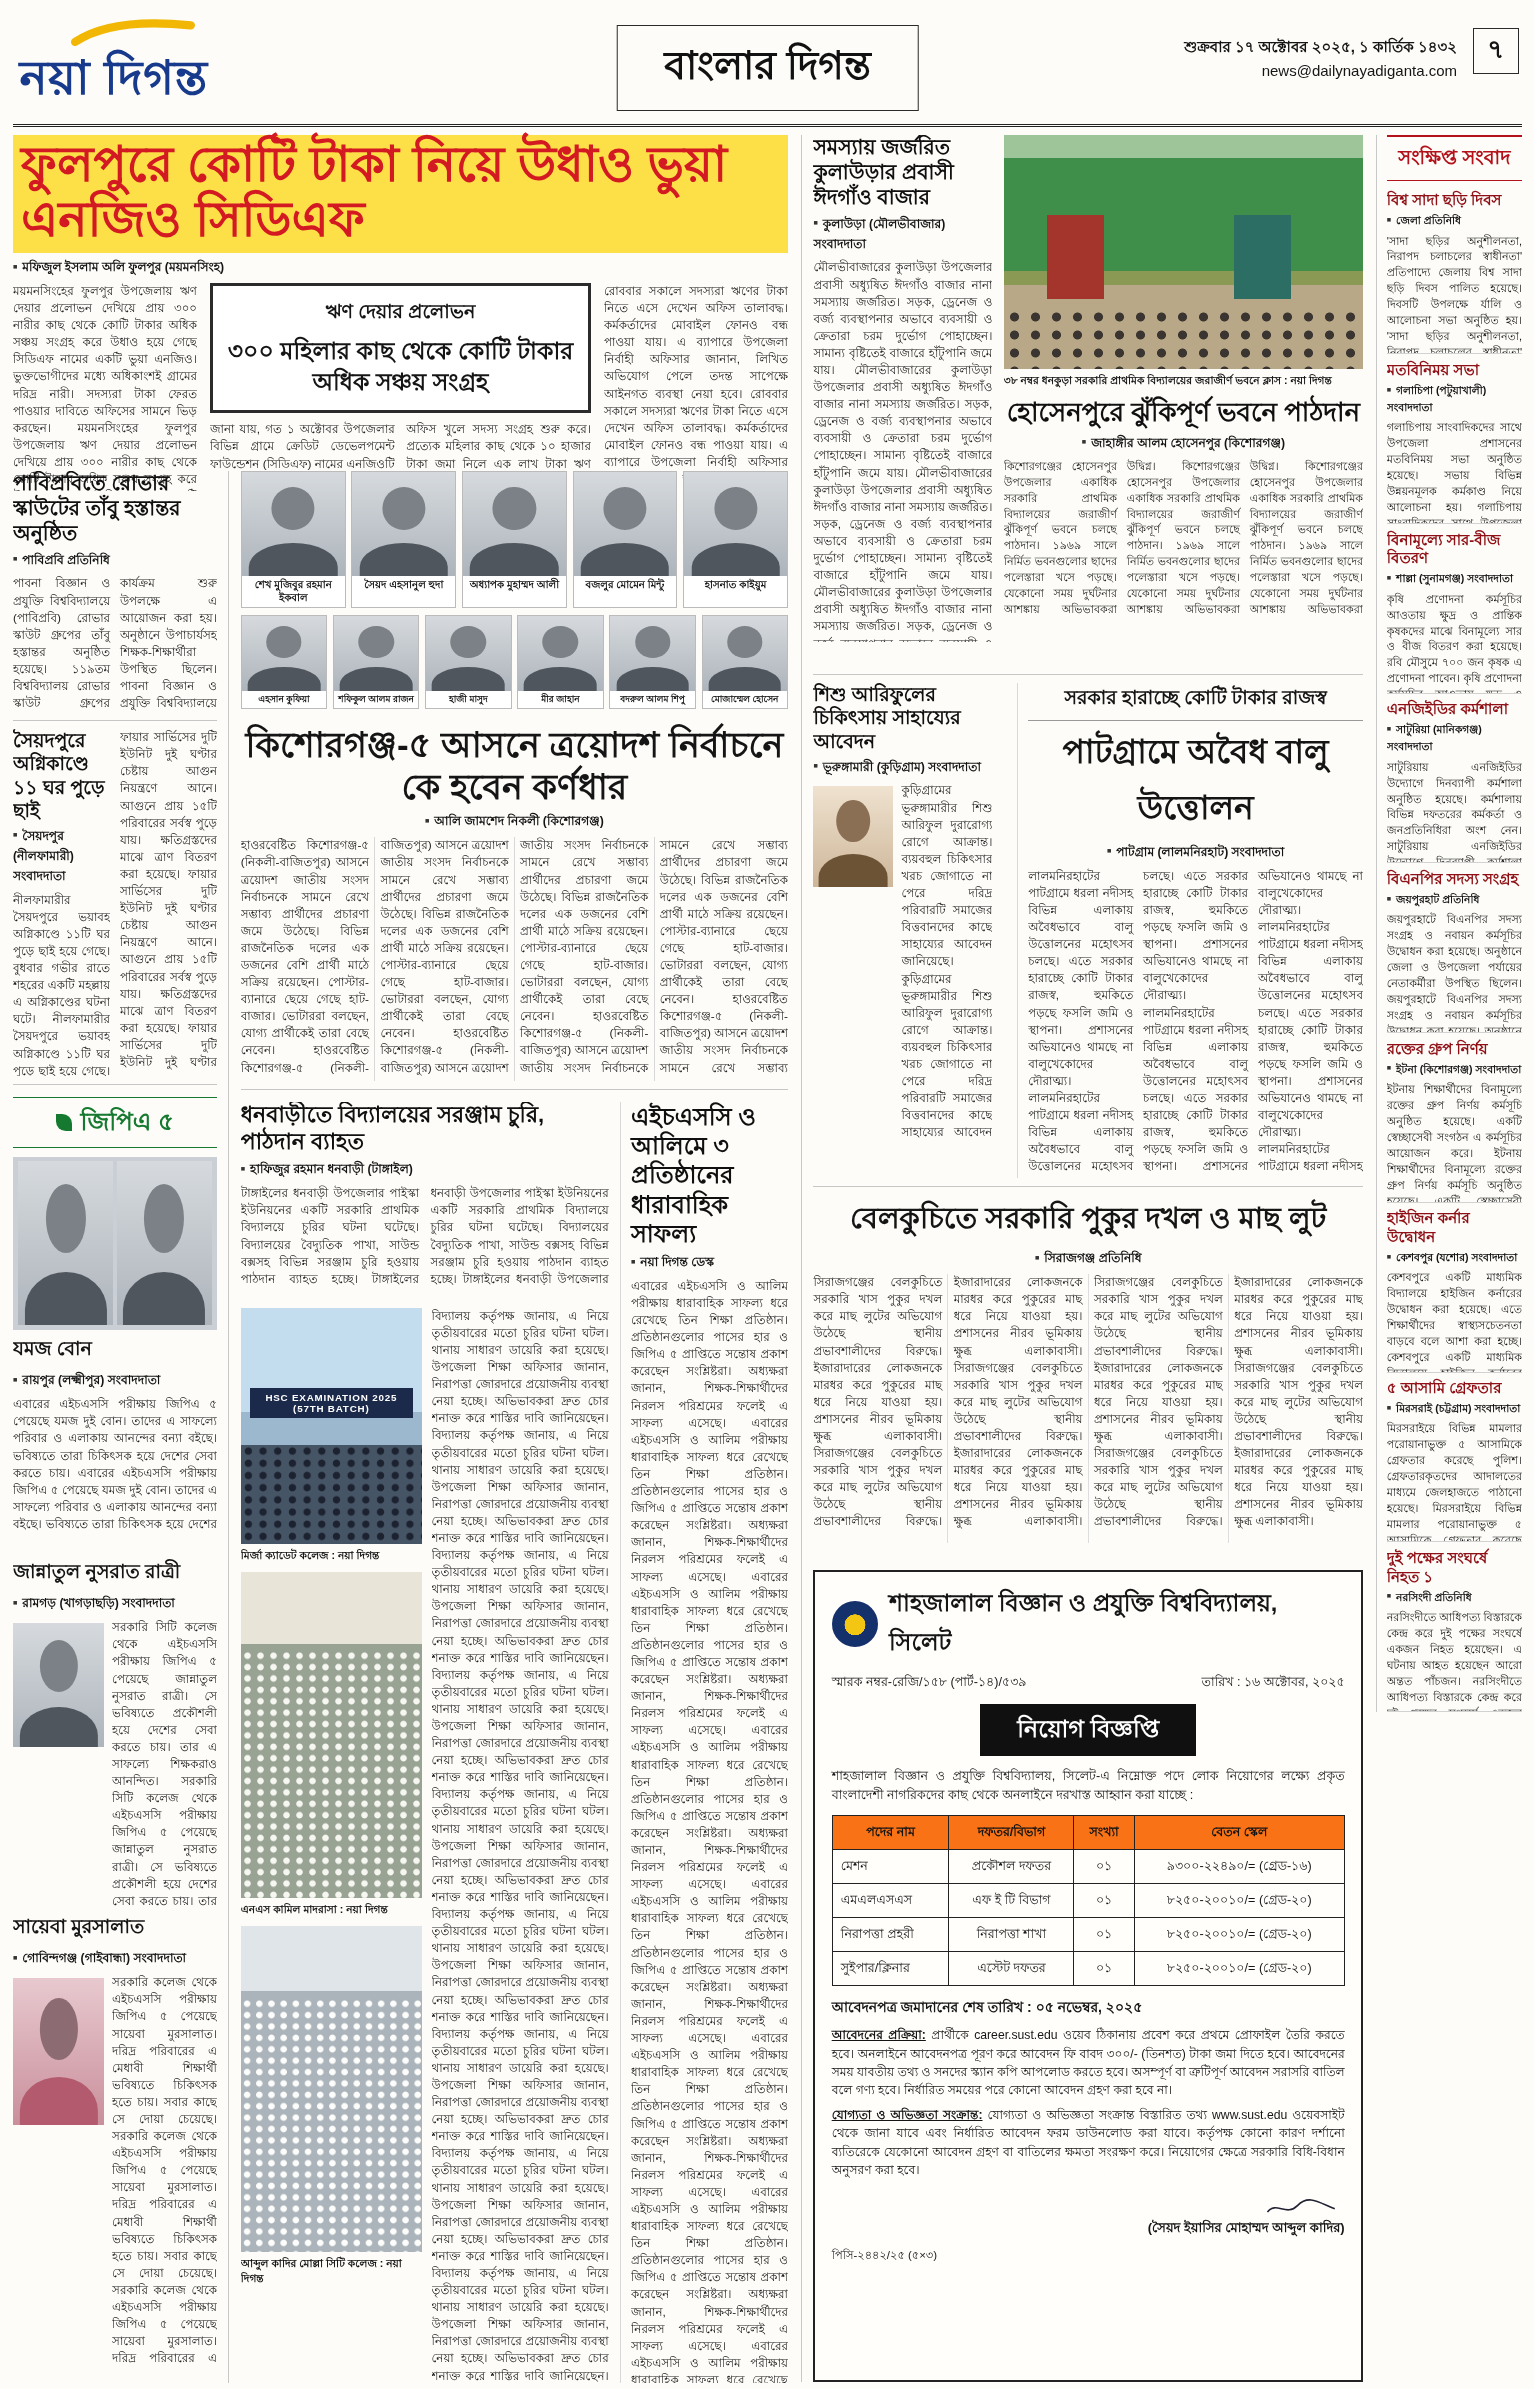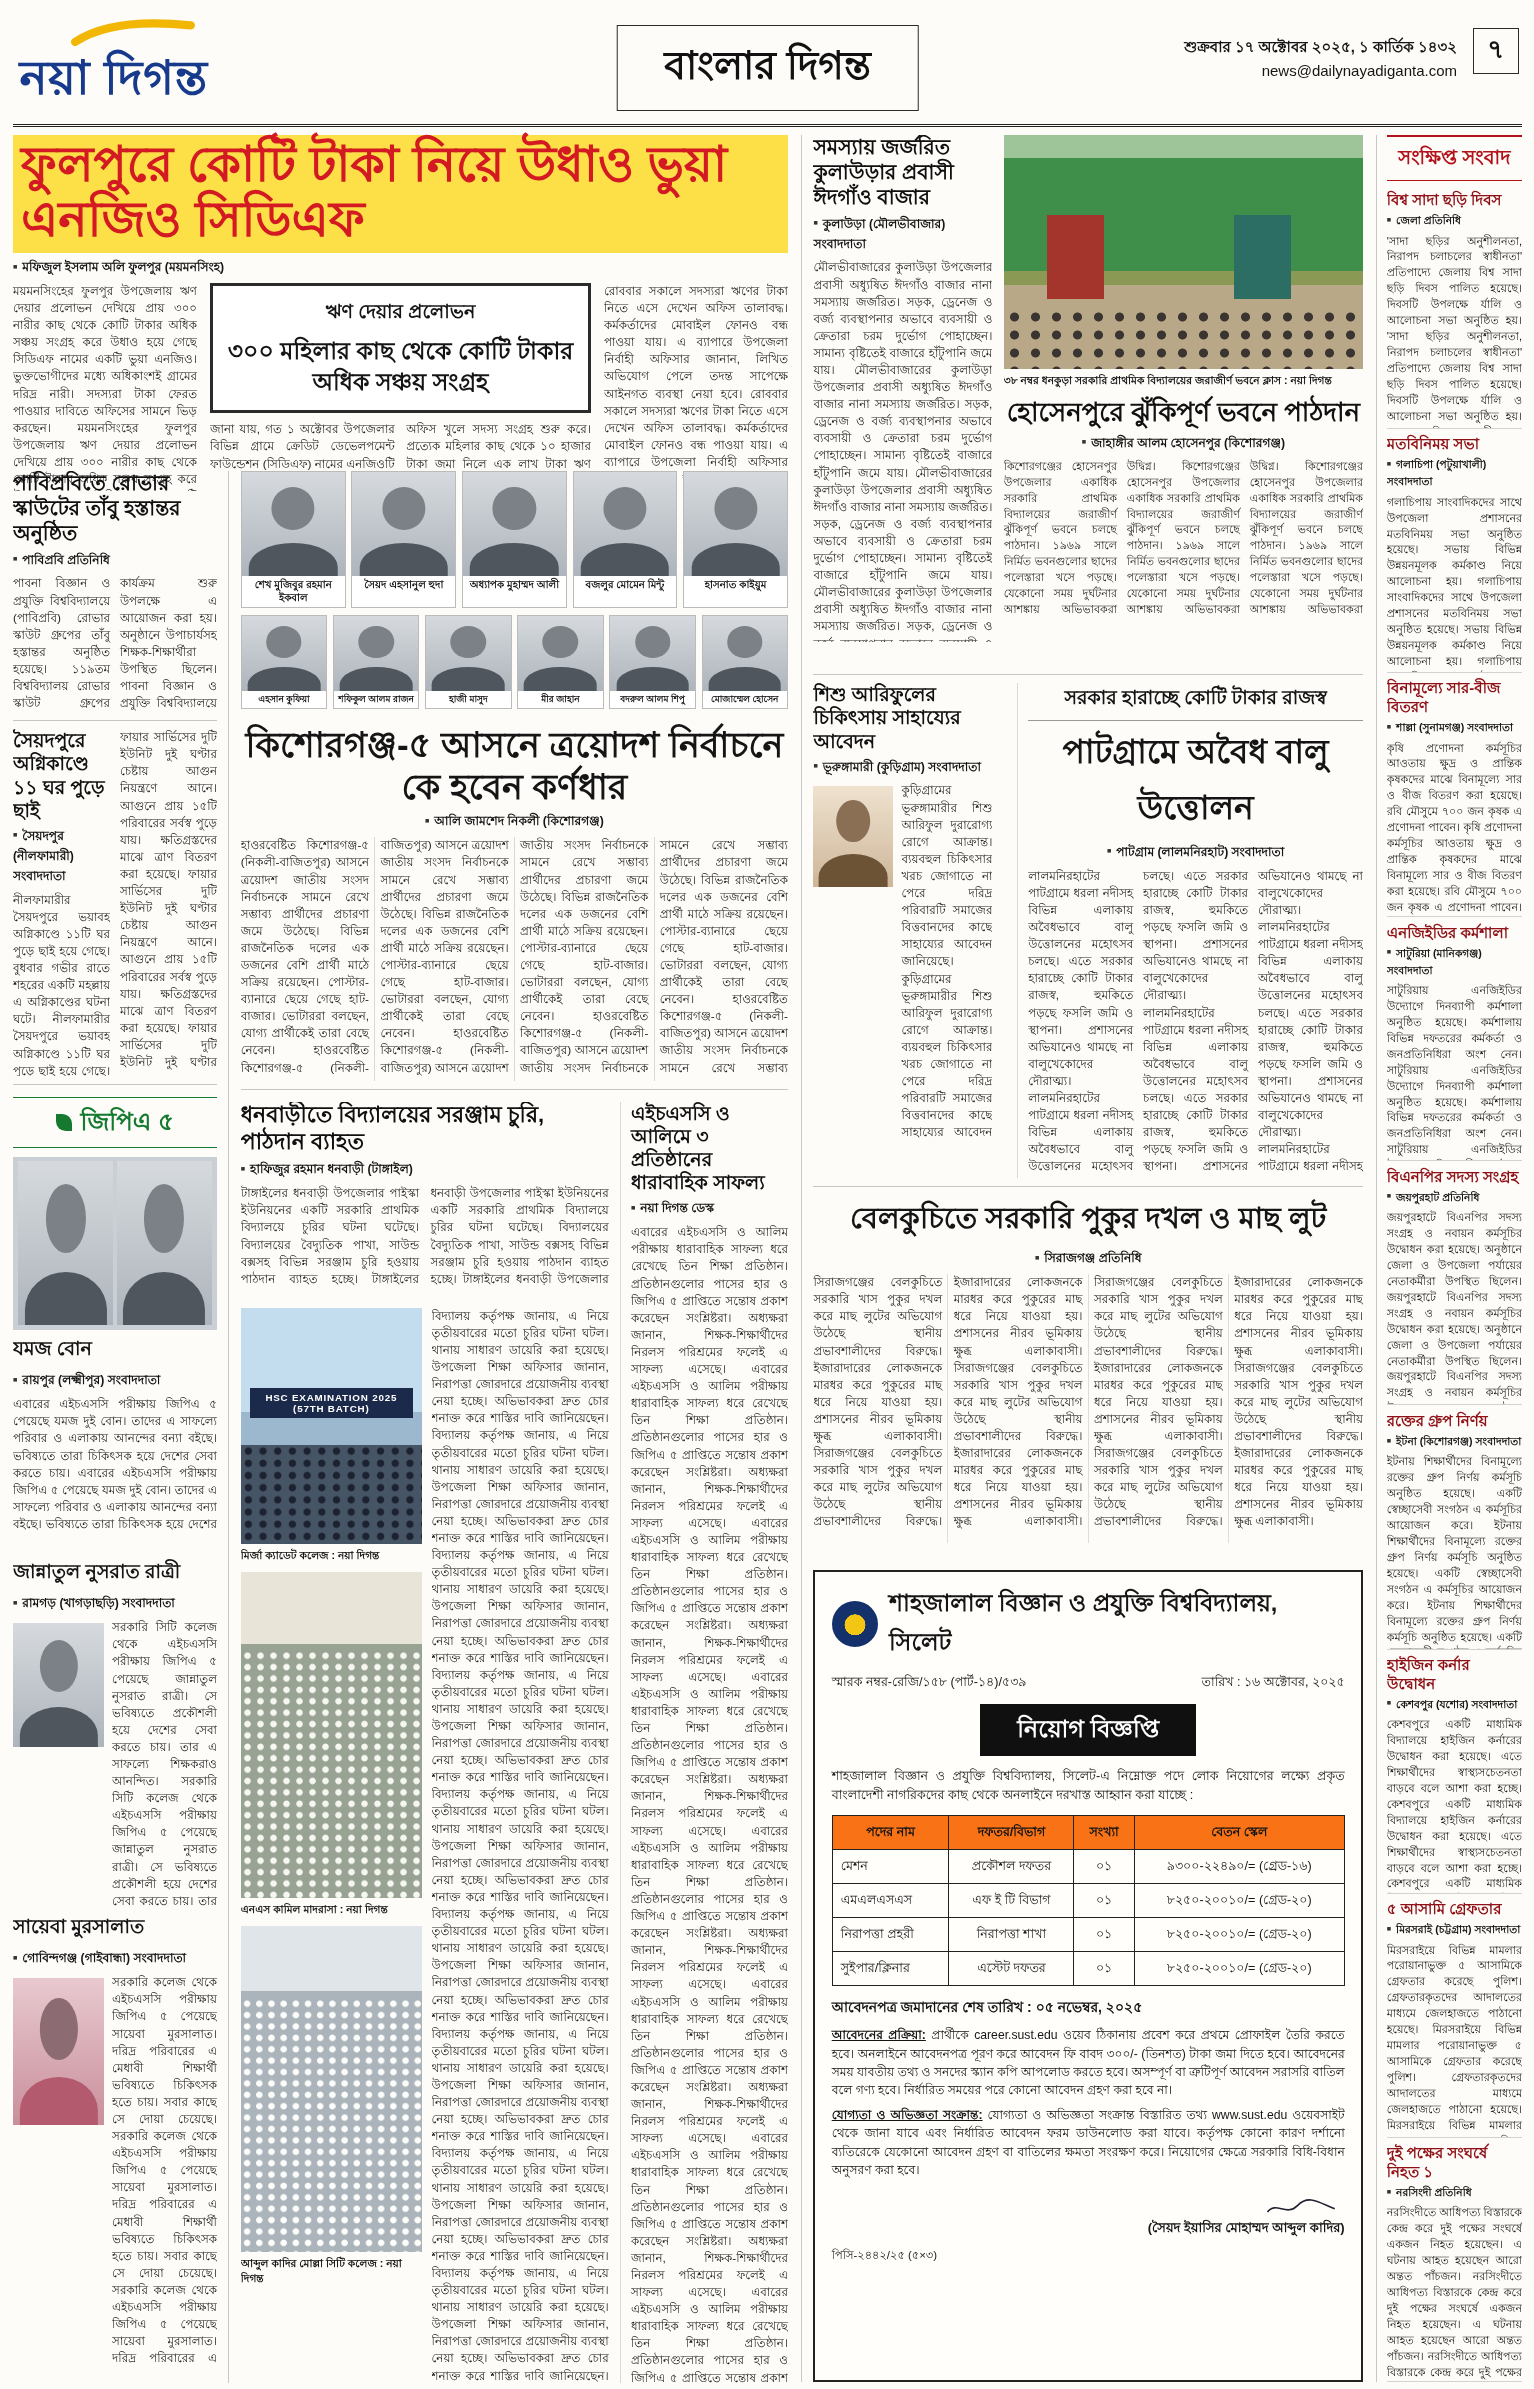--- a/index.html
+++ b/index.html
@@ -90,21 +90,21 @@
 
   .mid-bottom { display:flex; gap:11.4px; flex:1; overflow:hidden; margin-top:3.3px; }
   .mb-left { width:368px; display:flex; flex-direction:column; }
   .mb-left h3 { font-size:22px; }
   .dhon-body { column-count:2; column-gap:11.4px; height:116px; overflow:hidden; margin-bottom:6.5px; }
   .mb-left-row { display:flex; gap:9.8px; flex:1; overflow:hidden; }
   .pstack { width:181px; }
   .pstack .photo { width:100%; }
   .mb-cont { flex:1; }
   .mb-right { flex:1; border-left:0.8px solid #d8d8d8; padding-left:9.8px; display:flex; flex-direction:column; overflow:hidden; }
-  .mb-right h3 { font-size:19px; }
+  .mb-right h3 { font-size:24px; }
 
   
   .rightmain { position:absolute; left:801px; top:135px; width:562px; height:2247px; border-left:0.8px solid #c8c8c8; padding-left:11.4px; display:flex; flex-direction:column; }
   .rm-row1 { display:flex; gap:11.4px; height:531px; overflow:hidden; }
   .kulaura { width:179px; } .kulaura h3 { font-size:20.4px; }
   .rm-r1-right { flex:1; }
   .hossain h3 { font-size:26px; text-align:center; margin-top:3.3px; }
   .hossain .byline { text-align:center; }
   .hossain .h-body { column-count:3; column-gap:9.8px; height:166px; overflow:hidden; font-size:11px; }
   .rm-row2 { display:flex; gap:25px; height:495px; overflow:hidden; }
@@ -133,21 +133,21 @@
   .ad-table th { font-weight:800; text-align:center; background:#f97316; }
   .ad-table td:nth-child(n+2) { text-align:center; }
   .ad-deadline { font-weight:800; font-size:14px; margin:6.5px 0; }
   .ad-sec { font-size:12.2px; line-height:1.5; text-align:justify; margin:6.5px 0; }
   .ad-sec b { text-decoration:underline; }
   .ad-sign { text-align:right; margin-top:19.5px; font-weight:bold; font-size:13px; }
   .sig-squiggle { display:block; margin:0 6.5px 1.6px auto; }
   .ad-ref { font-size:11.4px; margin-top:8.1px; }
 
   
-  .sidebar { position:absolute; left:1376px; top:135px; width:146px; height:2247px; border-left:0.8px solid #c8c8c8; padding-left:9.8px; display:flex; flex-direction:column; }
+  .sidebar { position:absolute; left:1376px; top:135px; width:146px; height:1577px; border-left:0.8px solid #c8c8c8; padding-left:9.8px; display:flex; flex-direction:column; }
   .sb-title { color:#b3121a; font-weight:800; font-size:19.5px; text-align:center; border-top:2.4px solid #b3121a; border-bottom:0.8px solid #b3121a; padding:5.7px 0; margin-bottom:3.3px; }
   .brief { flex:1; overflow:hidden; border-bottom:0.8px solid #d2d2d2; padding:6.5px 0; }
   .brief h4 { font-size:15px; font-weight:800; color:#8f1016; line-height:1.25; margin-bottom:1.6px; }
   .brief .byline { font-size:10.6px; margin:3.3px 0; }
   .brief p { font-size:11px; line-height:1.45; text-align:justify; }
 </style>
 </head>
 <body>
 
 <div class="page">

